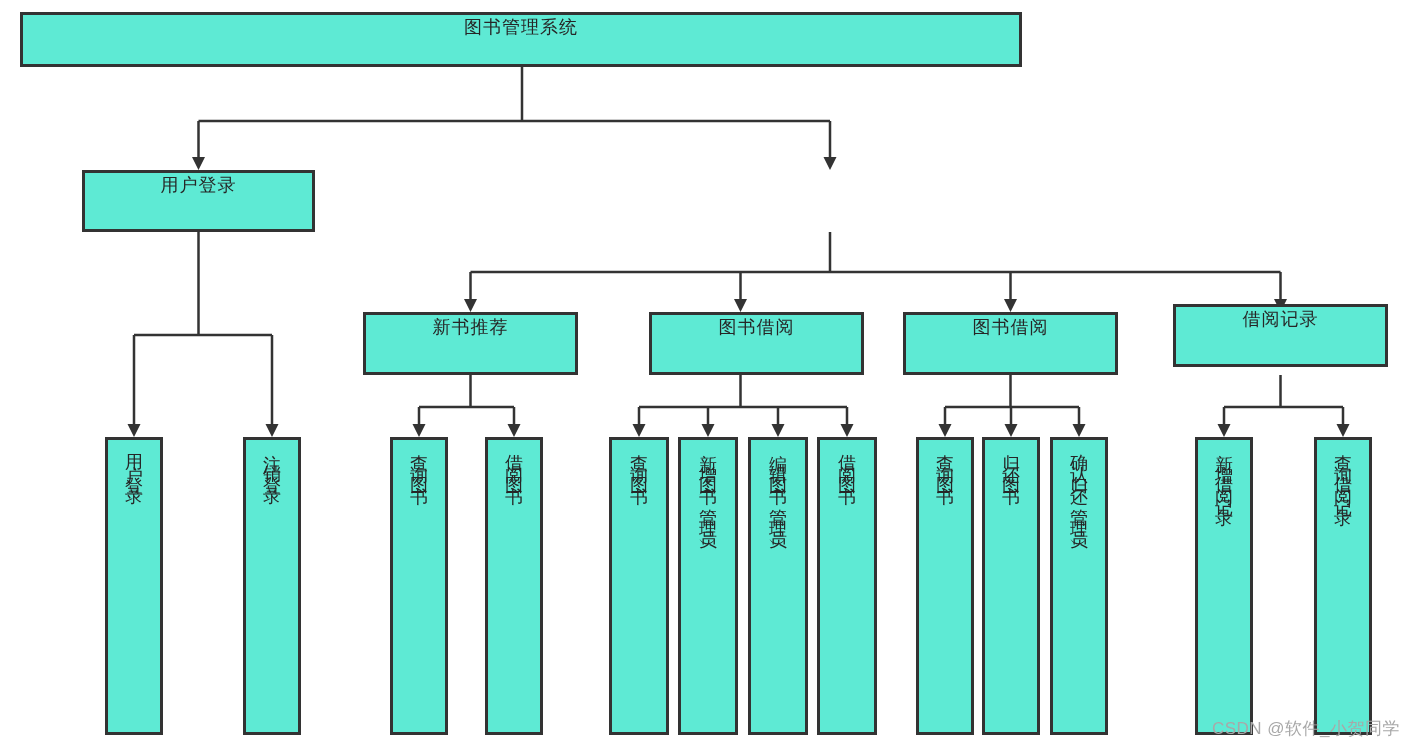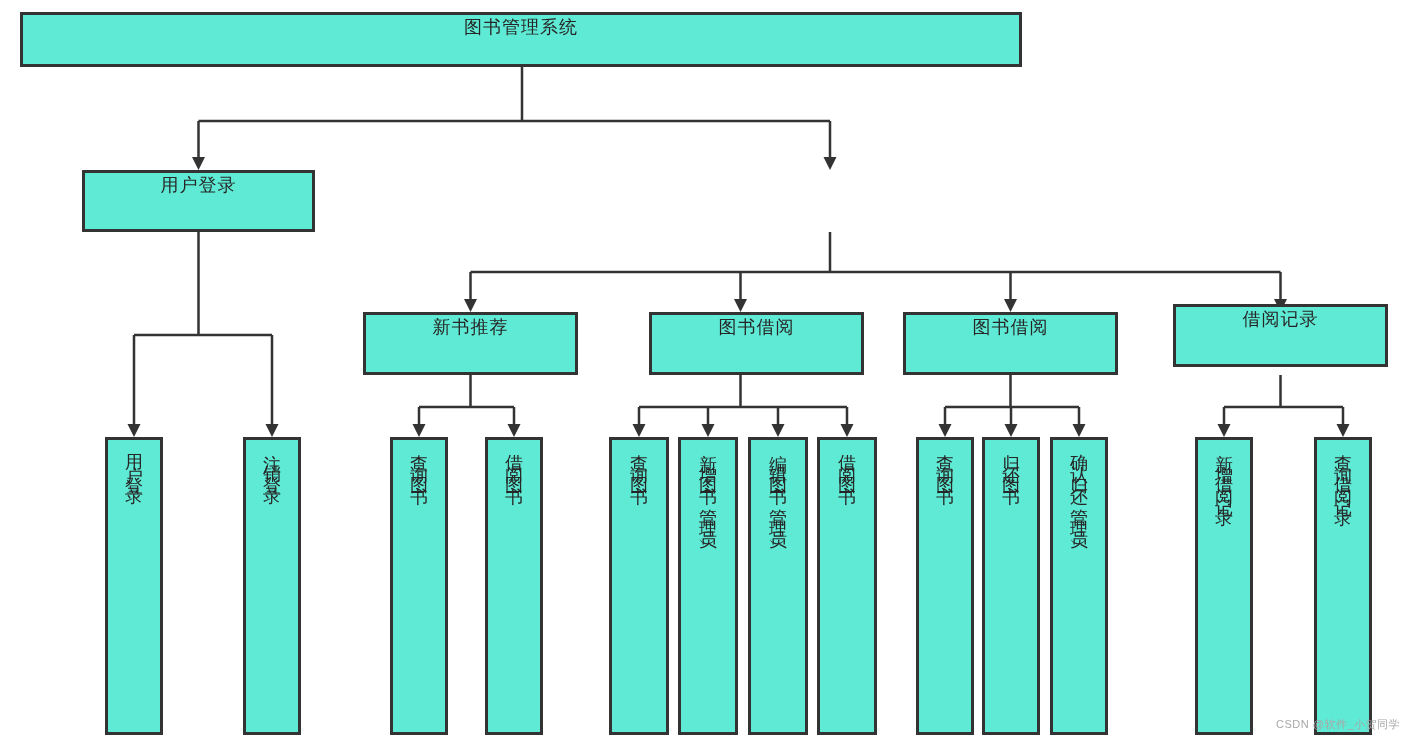--- a/index.html
+++ b/index.html
@@ -47,21 +47,21 @@
     font-size: 18px;
     letter-spacing: 11px;
     line-height: 1;
     color: var(--text);
     white-space: nowrap;
   }
   .watermark {
     position: absolute;
     top: 717px;
     right: 5px;
-    font-size: 11px;
+    font-size: 17px;
     letter-spacing: 0.5px;
     color: var(--watermark);
     z-index: 5;
     white-space: nowrap;
   }
 </style>
 </head>
 <body>
 
 <div class="canvas">

